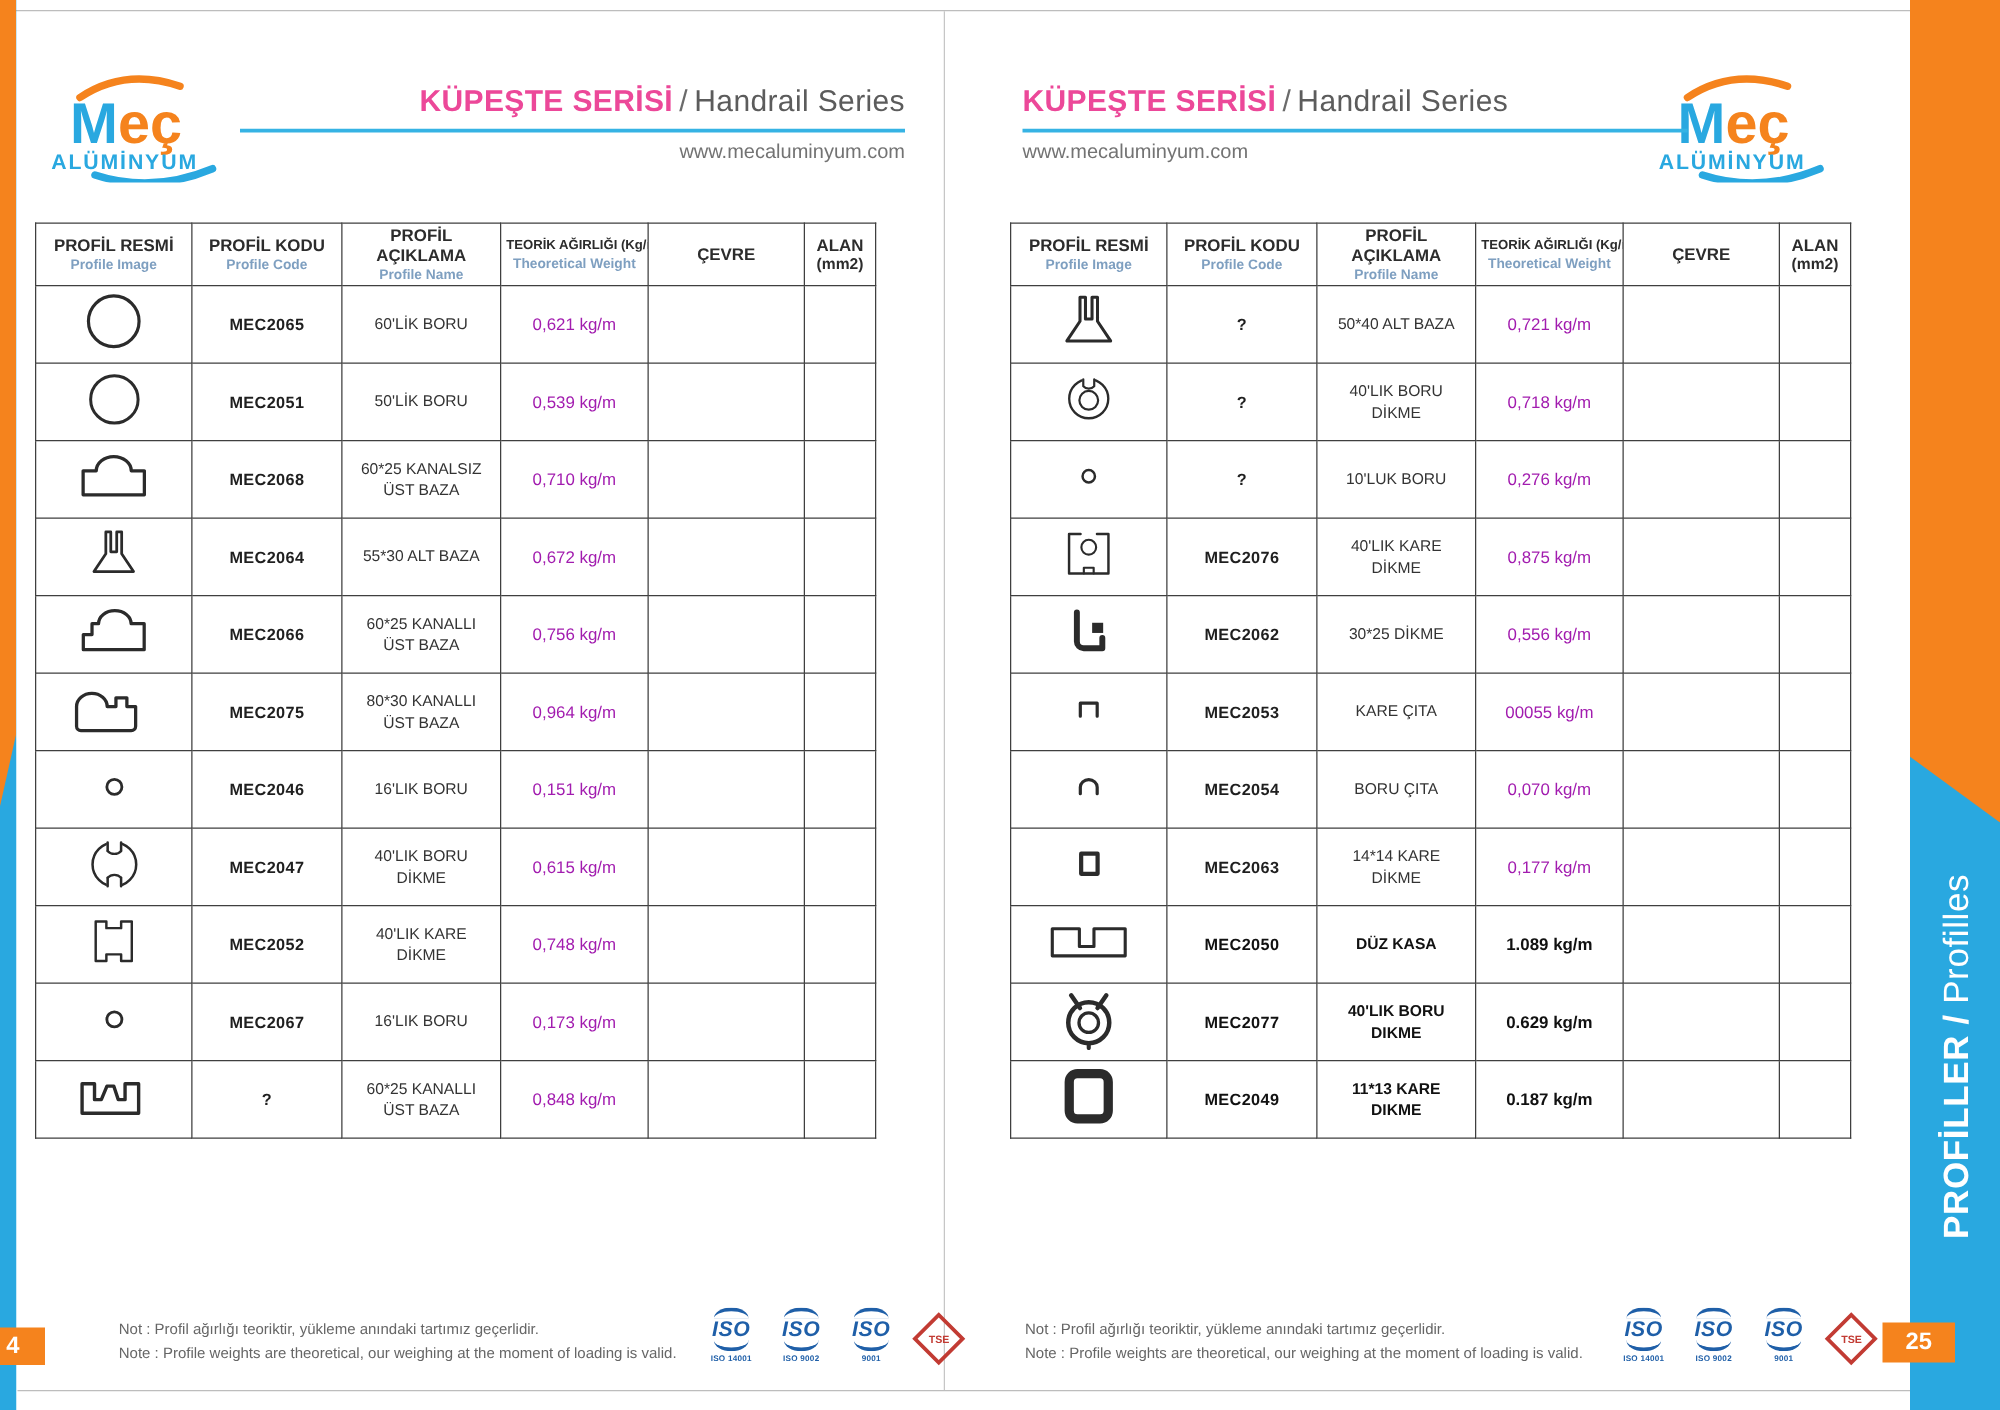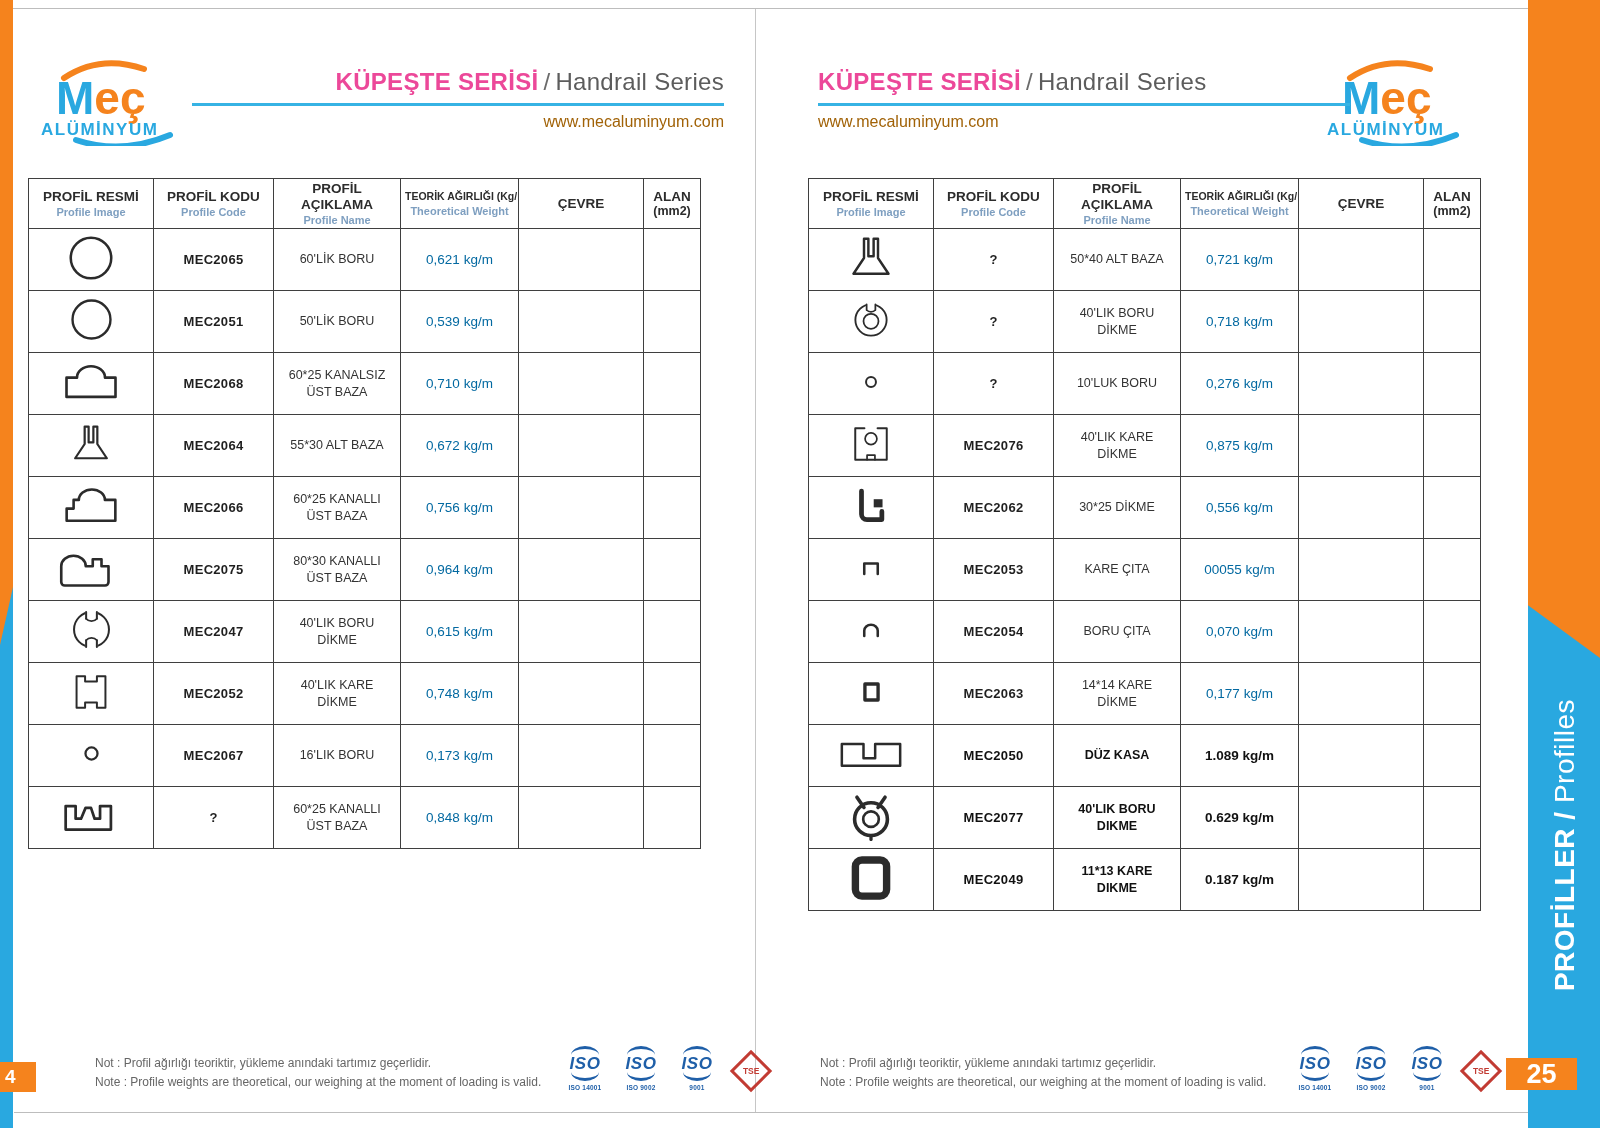--- a/index.html
+++ b/index.html
@@ -18,50 +18,50 @@
           clip-path:polygon(0 0,100% 0,100% 100%,0 92%);}
   .side-label{position:absolute;left:1534px;top:620px;width:62px;height:450px;
           display:flex;align-items:center;justify-content:center;}
   .side-label-inner{writing-mode:vertical-rl;transform:rotate(180deg);white-space:nowrap;
           color:#ffffff;font-size:28px;letter-spacing:.5px;}
   .side-label-inner .tr{font-weight:bold;}
   .side-label-inner .en{font-weight:400;}
   
   .pageno-left{position:absolute;left:0;top:1062px;width:36px;height:30px;background:#F5831D;
           color:#fff;font-weight:bold;font-size:19px;display:flex;align-items:center;padding-left:5px;box-sizing:border-box;}
-  .pageno-right{position:absolute;left:1506px;top:1058px;width:71px;height:32px;background:#F5831D;
-          color:#fff;font-weight:bold;font-size:27px;display:flex;align-items:center;justify-content:center;}
+  .pageno-right{position:absolute;left:1506px;top:1058px;width:58px;height:32px;background:#F5831D;
+          color:#fff;font-weight:bold;font-size:19px;display:flex;align-items:center;justify-content:center;}
   
   .logo{position:absolute;}
   .logo-left{left:40px;top:50px;}
   .logo-right{left:1326px;top:50px;}
   .head-block{position:absolute;top:68px;width:532px;}
   .head-left{left:192px;text-align:right;}
   .head-right{left:818px;text-align:left;}
   .page-title{font-size:24px;letter-spacing:.3px;}
   .page-title .t-tr{font-weight:bold;color:#ec4899;}
   .page-title .t-sep{color:#6b6b6b;margin:0 5px;}
   .page-title .t-en{color:#5c5c5c;font-weight:400;}
   .title-rule{height:3px;background:#36B3E4;margin-top:7px;}
-  .website{font-size:16px;color:#a16207;margin-top:7px;}
+  .website{font-size:16px;color:#737373;margin-top:7px;}
   
   .ptable{position:absolute;top:178px;}
   .ptable-left{left:28px;}
   .ptable-right{left:808px;}
   table{border-collapse:collapse;table-layout:fixed;width:672px;background:#fff;}
   th,td{border:1.5px solid #3f3f3f;text-align:center;vertical-align:middle;padding:2px 4px;box-sizing:border-box;overflow:hidden;}
   thead th{height:46px;}
   tbody td{height:62px;}
   .h-main{display:block;font-size:13.5px;font-weight:bold;color:#2c2c2c;line-height:1.15;}
   .h-main.small{font-size:10.5px;white-space:nowrap;}
   .h-sub{display:block;font-size:11px;color:#7e9fc0;margin-top:2px;}
   .h-sub.dark{color:#2c2c2c;font-weight:bold;font-size:12.5px;margin-top:0;}
   .cell-code{font-weight:bold;font-size:13px;letter-spacing:.3px;color:#1f1f1f;}
   .cell-name{font-size:12.5px;color:#333;line-height:1.3;padding:0 10px;}
-  .cell-weight{font-size:13.5px;color:#0369a1;}
+  .cell-weight{font-size:13.5px;color:#a21caf;}
   tr.boldrow .cell-name,tr.boldrow .cell-weight,tr.boldrow .cell-code{font-weight:bold;color:#111;}
   .icon-wrap{display:inline-flex;align-items:center;justify-content:center;}
   
   .note{position:absolute;top:1054px;font-size:12px;color:#666;line-height:1.55;text-align:left;}
   .note-left{left:95px;}
   .note-right{left:820px;}
   .badges{position:absolute;top:1046px;display:flex;gap:12px;align-items:flex-end;}
   .badges-left{left:563px;}
   .badges-right{left:1293px;}
   .iso-badge{width:44px;text-align:center;}
@@ -227,20 +227,32 @@
                 </svg>
               </span></td>
             <td class="cell-code">MEC2075</td>
             <td class="cell-name">80*30  KANALLI ÜST BAZA</td>
             <td class="cell-weight">0,964 kg/m</td>
             <td class="cell-cevre"></td>
             <td class="cell-alan"></td>
           </tr>
           <tr>
             <td><span class="icon-wrap">
+                <svg width="17" height="17" viewBox="0 0 24 24">
+                  <circle cx="12" cy="12" r="8.5" fill="none" stroke="#2b2b2b" stroke-linejoin="round" stroke-linecap="round" stroke-width="3.2"></circle>
+                </svg>
+              </span></td>
+            <td class="cell-code">MEC2046</td>
+            <td class="cell-name">16'LIK BORU</td>
+            <td class="cell-weight">0,151 kg/m</td>
+            <td class="cell-cevre"></td>
+            <td class="cell-alan"></td>
+          </tr>
+          <tr>
+            <td><span class="icon-wrap">
                 <svg width="43" height="43" viewBox="0 0 64 64">
                   <circle cx="32" cy="32" r="26" fill="none" stroke="#2b2b2b" stroke-linejoin="round" stroke-linecap="round" stroke-width="3"></circle>
                   <rect x="23" y="3" width="18" height="11" fill="#ffffff"></rect>
                   <rect x="23" y="50" width="18" height="11" fill="#ffffff"></rect>
                   <path d="M24 6 v10 M40 6 v10 M24 58 v-10 M40 58 v-10" fill="none" stroke="#2b2b2b" stroke-linejoin="round" stroke-linecap="round" stroke-width="3"></path>
                   <path d="M24 16 a10 9 0 0 0 16 0 M24 48 a10 9 0 0 1 16 0" fill="none" stroke="#2b2b2b" stroke-linejoin="round" stroke-linecap="round" stroke-width="2.6"></path>
                 </svg>
               </span></td>
             <td class="cell-code">MEC2047</td>
             <td class="cell-name">40'LIK BORU DİKME</td>

